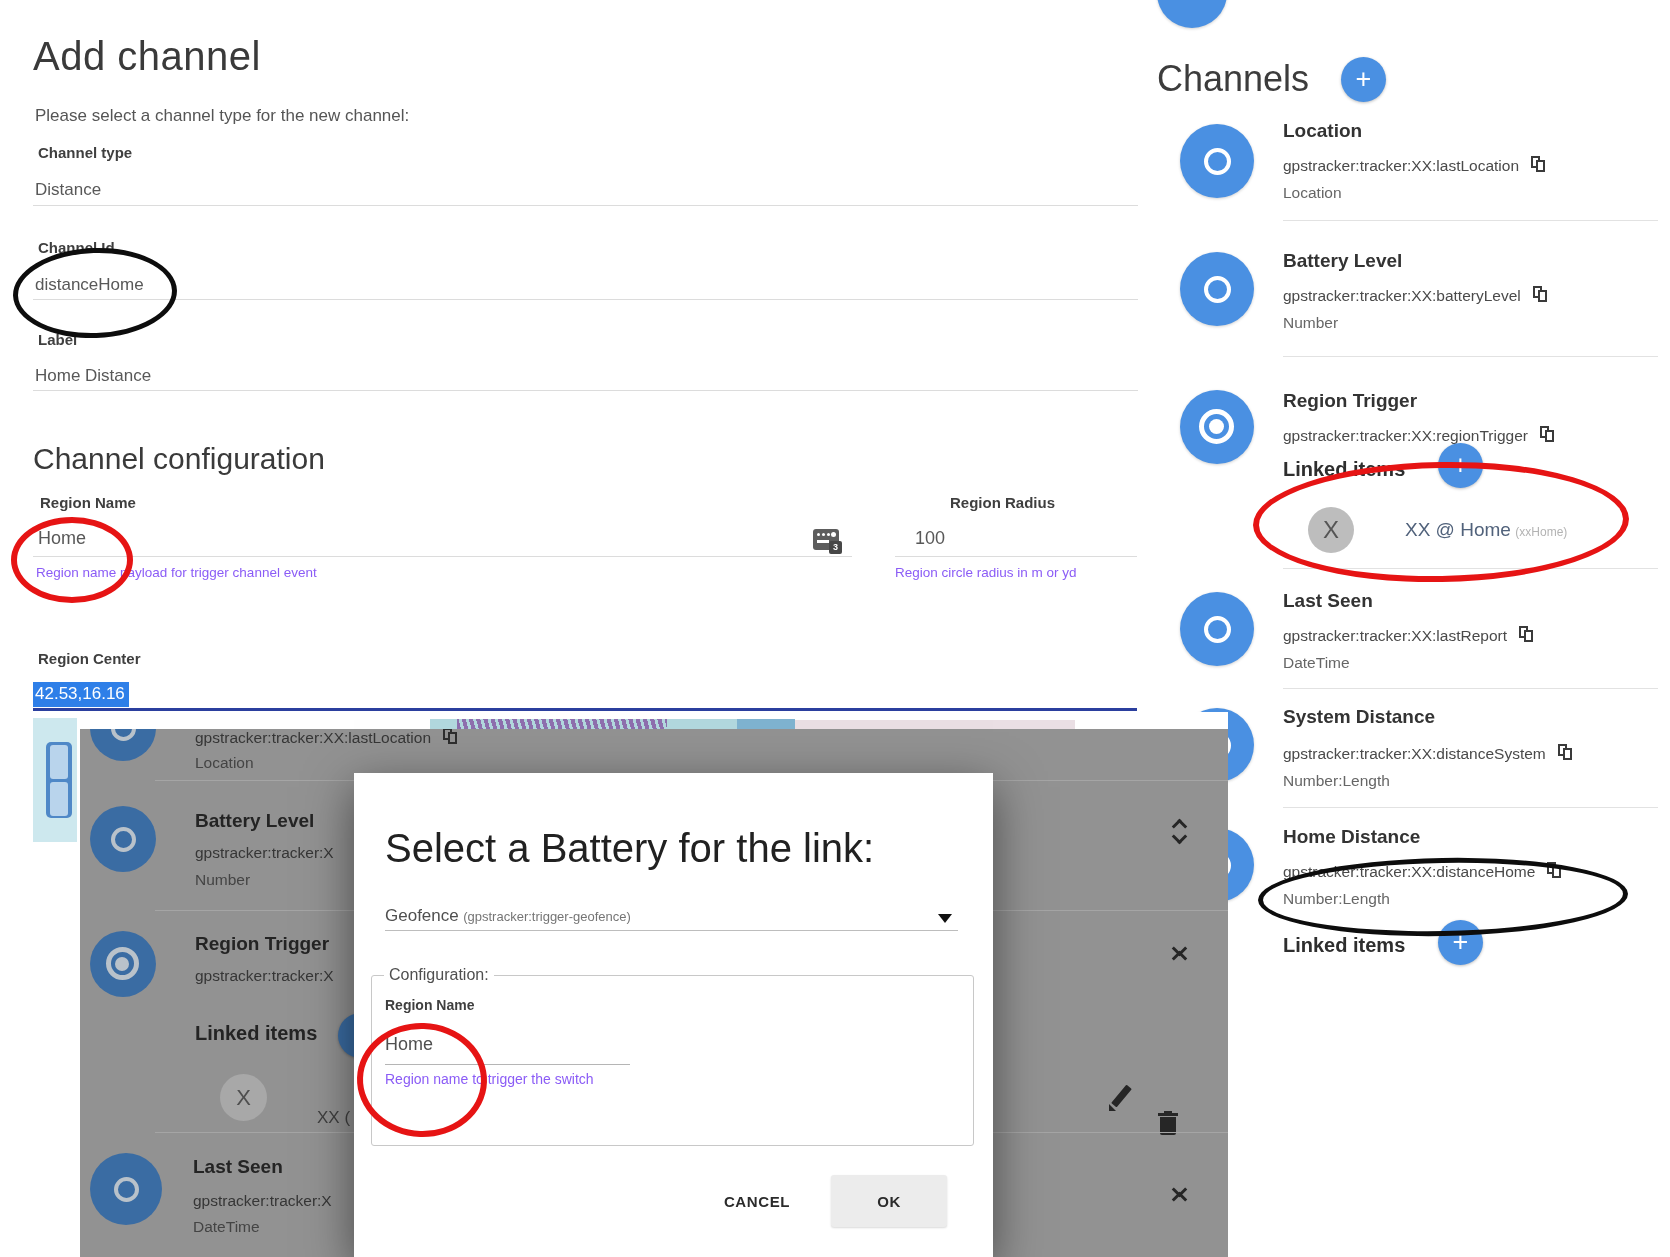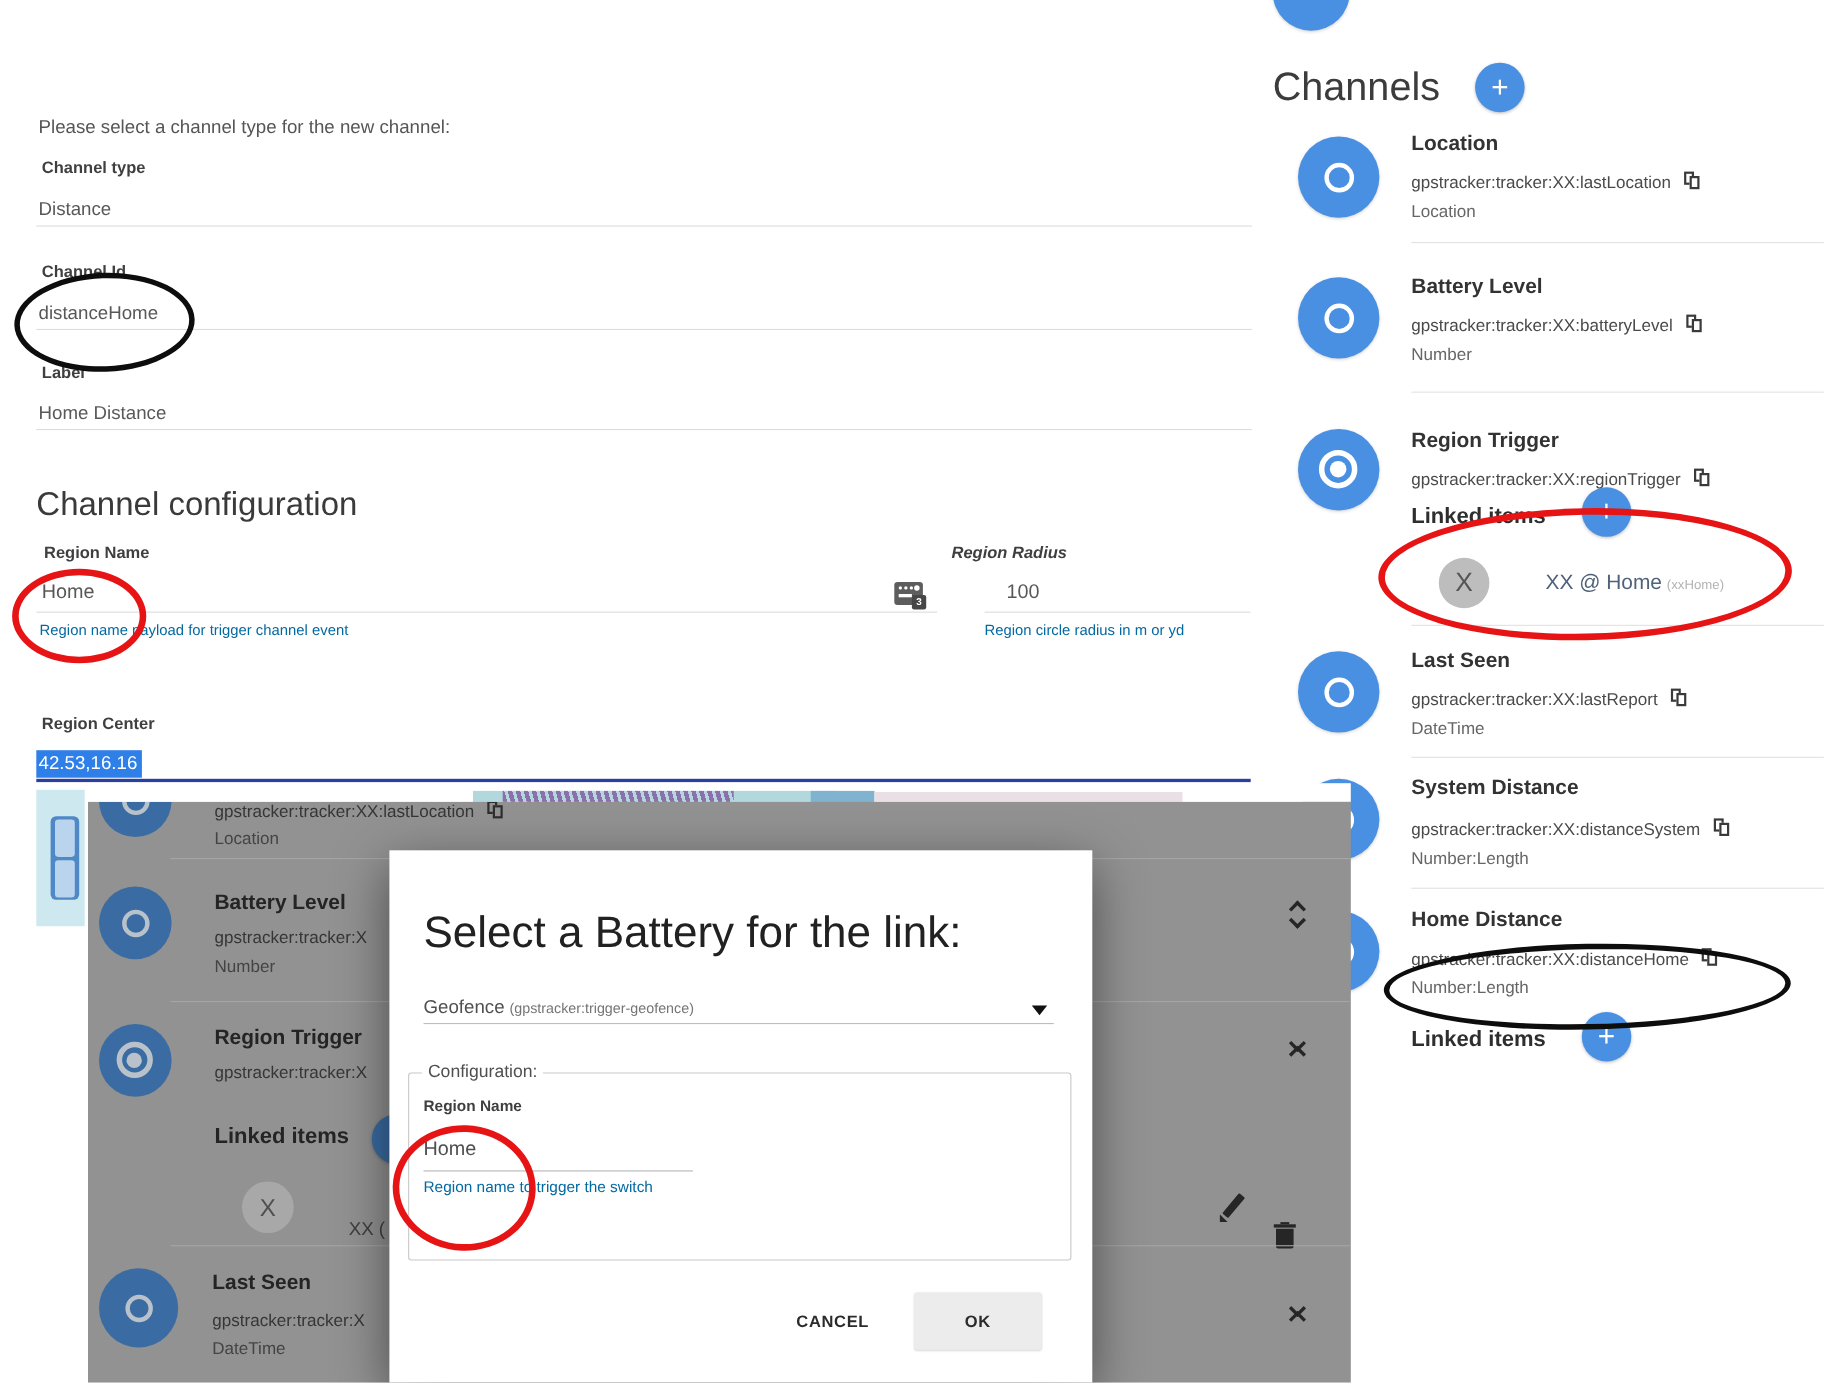--- a/index.html
+++ b/index.html
@@ -8,21 +8,21 @@
   .abs { position:absolute; }
   #stage { position:relative; width:1670px; height:1257px; background:#fff; }
 
   
   .h1 { font-size:40px; color:#3a3a3a; font-weight:400; letter-spacing:.5px; }
   .h2 { font-size:30px; color:#3a3a3a; font-weight:400; }
   .sub { font-size:17px; color:#555; }
   .flabel { font-size:15px; font-weight:bold; color:#3f3f3f; }
   .fvalue { font-size:17px; color:#585858; }
   .fline { height:1px; background:#dcdcdc; }
-  .fhint { font-size:13.5px; color:#0369a1;text-align:center; }
+  .fhint { font-size:13.5px; color:#8b5cf6;text-align:center; }
   .sel { background:#2e7fe8; color:#fff; padding:2px 4px 3px 2px; font-size:17px; }
   .focusline { height:3px; background:#2b3f9e; }
 
   
   .kbicon { width:26px; height:21px; background:#5d5d5d; border-radius:3px; position:relative; }
   .kbicon i { position:absolute; left:4px; top:4px; width:3px; height:3px; background:#fff; border-radius:50%;
               box-shadow:5px 0 0 #fff, 10px 0 0 #fff, 15px 0 0 1px #fff; }
   .kbicon u { position:absolute; left:4px; top:11px; width:12px; height:3px; background:#fff; }
   .kbicon b { position:absolute; right:-3px; bottom:-4px; width:13px; height:13px; background:#474747;
               border-radius:2px; color:#fff; font-size:9px; line-height:13px; text-align:center; font-weight:bold; }
@@ -105,20 +105,21 @@
   
   .ellipse { border-radius:50%; pointer-events:none; }
   .ellipse.red { border:6px solid #e61414; }
   .ellipse.black { border:5px solid #0d0d0d; }
 </style>
 </head>
 <body>
 
 <div id="stage">
 
+  <div class="abs h1" style="left:33px; top:34px;">Add channel</div>
   <div class="abs sub" style="left:35px; top:106px;">Please select a channel type for the new channel:</div>
 
   <div class="abs flabel" style="left:38px; top:144px;">Channel type</div>
   <div class="abs fvalue" style="left:35px; top:180px;">Distance</div>
   <div class="abs fline" style="left:33px; top:205px; width:1105px;"></div>
 
   <div class="abs flabel" style="left:38px; top:239px;">Channel Id</div>
   <div class="abs fvalue" style="left:35px; top:275px;">distanceHome</div>
   <div class="abs fline" style="left:33px; top:299px; width:1105px;"></div>
 
@@ -132,21 +133,21 @@
   <div class="abs fvalue" style="left:38px; top:528px; font-size:18px;">Home</div>
   <div class="abs fline" style="left:33px; top:556px; width:819px;"></div>
   <div class="abs fhint" style="left:36px; top:565px;">Region name payload for trigger channel event</div>
 
   <div class="abs kbicon" style="left:813px; top:529px;">
     <i></i>
       <u></u>
       <b>3</b>
   </div>
 
-  <div class="abs flabel" style="left:865px; top:494px;font-style:italic;">Region Radius</div>
+  <div class="abs flabel" style="left:950px; top:494px;">Region Radius</div>
   <div class="abs fvalue" style="left:915px; top:528px; font-size:18px;">100</div>
   <div class="abs fline" style="left:895px; top:556px; width:242px;"></div>
   <div class="abs fhint" style="left:895px; top:565px;">Region circle radius in m or yd</div>
 
   <div class="abs flabel" style="left:38px; top:650px;">Region Center</div>
   <div class="abs sel" style="left:33px; top:682px;">42.53,16.16</div>
   <div class="abs focusline" style="left:33px; top:708px; width:1104px;"></div>
 
   <div class="abs mapstrip" style="left:33px; top:718px; width:44px; height:124px;">
     <div class="mapctl abs" style="left:13px; top:24px; width:26px; height:76px;">

